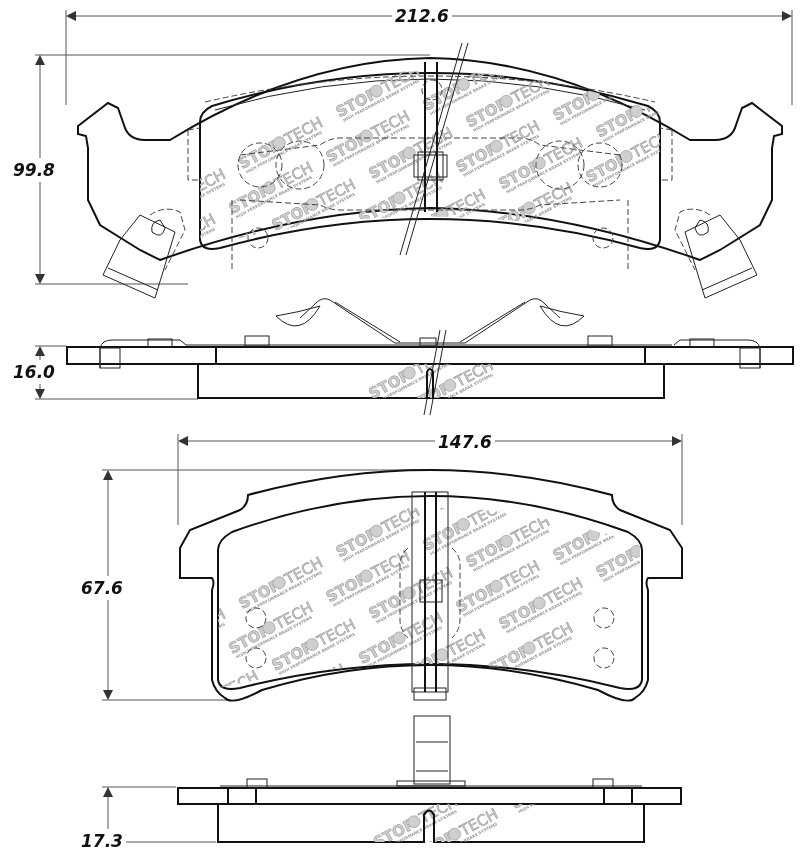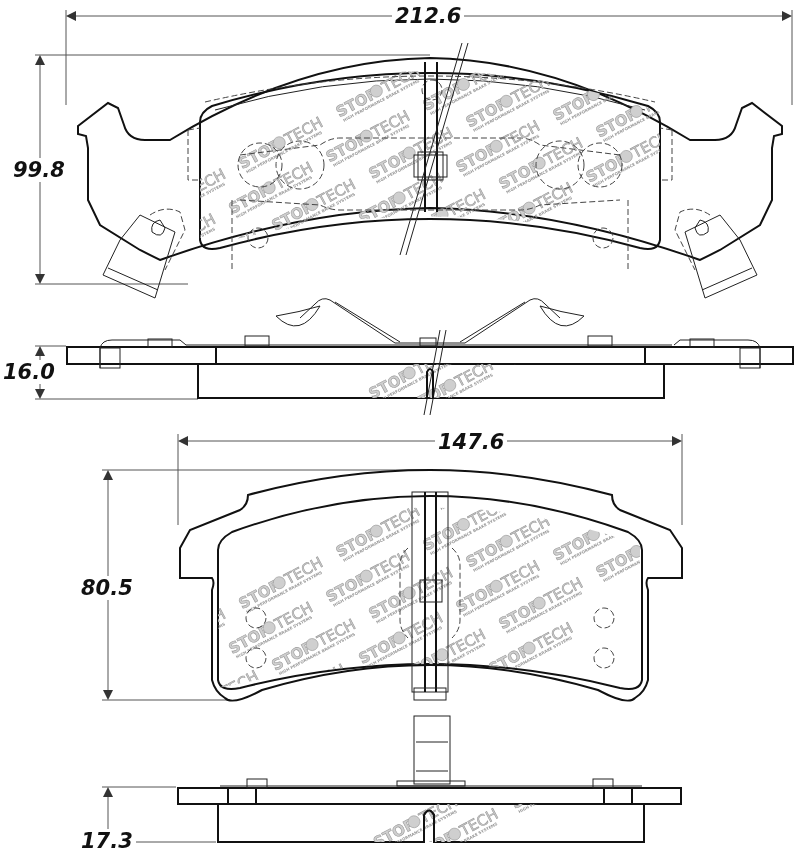--- a/index.html
+++ b/index.html
@@ -1,18 +1,18 @@
 <!DOCTYPE html>
 <html><head>
 <meta charset="utf-8">
 <style>
   html, body { margin: 0; padding: 0; background: #ffffff; }
   body { width: 800px; height: 850px; overflow: hidden; position: relative; font-family: "DejaVu Sans", sans-serif; }
   #canvas { position: absolute; left: 0; top: 0; width: 800px; height: 850px; }
-  .dim-label { position: absolute; font-family: "DejaVu Sans", sans-serif; font-weight: bold; font-style: italic; font-size: 21px; color: #111; background: #fff; line-height: 24px; padding: 0 3px; }
+  .dim-label { position: absolute; font-family: "DejaVu Sans", sans-serif; font-weight: bold; font-style: italic; font-size: 17px; color: #111; background: #fff; line-height: 24px; padding: 0 3px; }
   .wm { font-family: "DejaVu Sans", sans-serif; font-weight: bold; font-size: 15px; fill: #cfcfcf; stroke: #9a9a9a; stroke-width: 0.6; letter-spacing: 0px; }
   .wm-sub { font-family: "DejaVu Sans", sans-serif; font-size: 4px; fill: #9a9a9a; font-weight: bold; }
   .ln { fill: none; stroke: #111; stroke-width: 2; }
   .ln-thin { fill: none; stroke: #222; stroke-width: 1; }
   .dash { fill: none; stroke: #444; stroke-width: 1; stroke-dasharray: 6 3; }
   .dimline { stroke: #555; stroke-width: 1; fill: none; }
 </style>
 </head>
 <body>
 
@@ -291,16 +291,16 @@
           <use href="#wmk" x="510" y="850"></use>
           <use href="#wmk" x="620" y="850"></use>
       </g>
     </g>
     <path class="ln" d="M424,842 L424,815 Q429,806 434,815 L434,842" fill="#fff"></path>
   </g>
 </svg>
 
 <div class="dim-label" style="left:392px; top:4px;">212.6</div>
 <div class="dim-label" style="left:10px; top:158px;">99.8</div>
-<div class="dim-label" style="left:0; top:360px;">16.0</div>
+<div class="dim-label" style="left:10px; top:360px;">16.0</div>
 <div class="dim-label" style="left:393px; top:430px;margin-left:42px;">147.6</div>
-<div class="dim-label" style="left:78px; top:576px;">80.5</div>
+<div class="dim-label" style="left:78px; top:576px;">67.6</div>
 <div class="dim-label" style="left:78px; top:804px;margin-top:25px;">17.3</div>
 
 </body></html>

